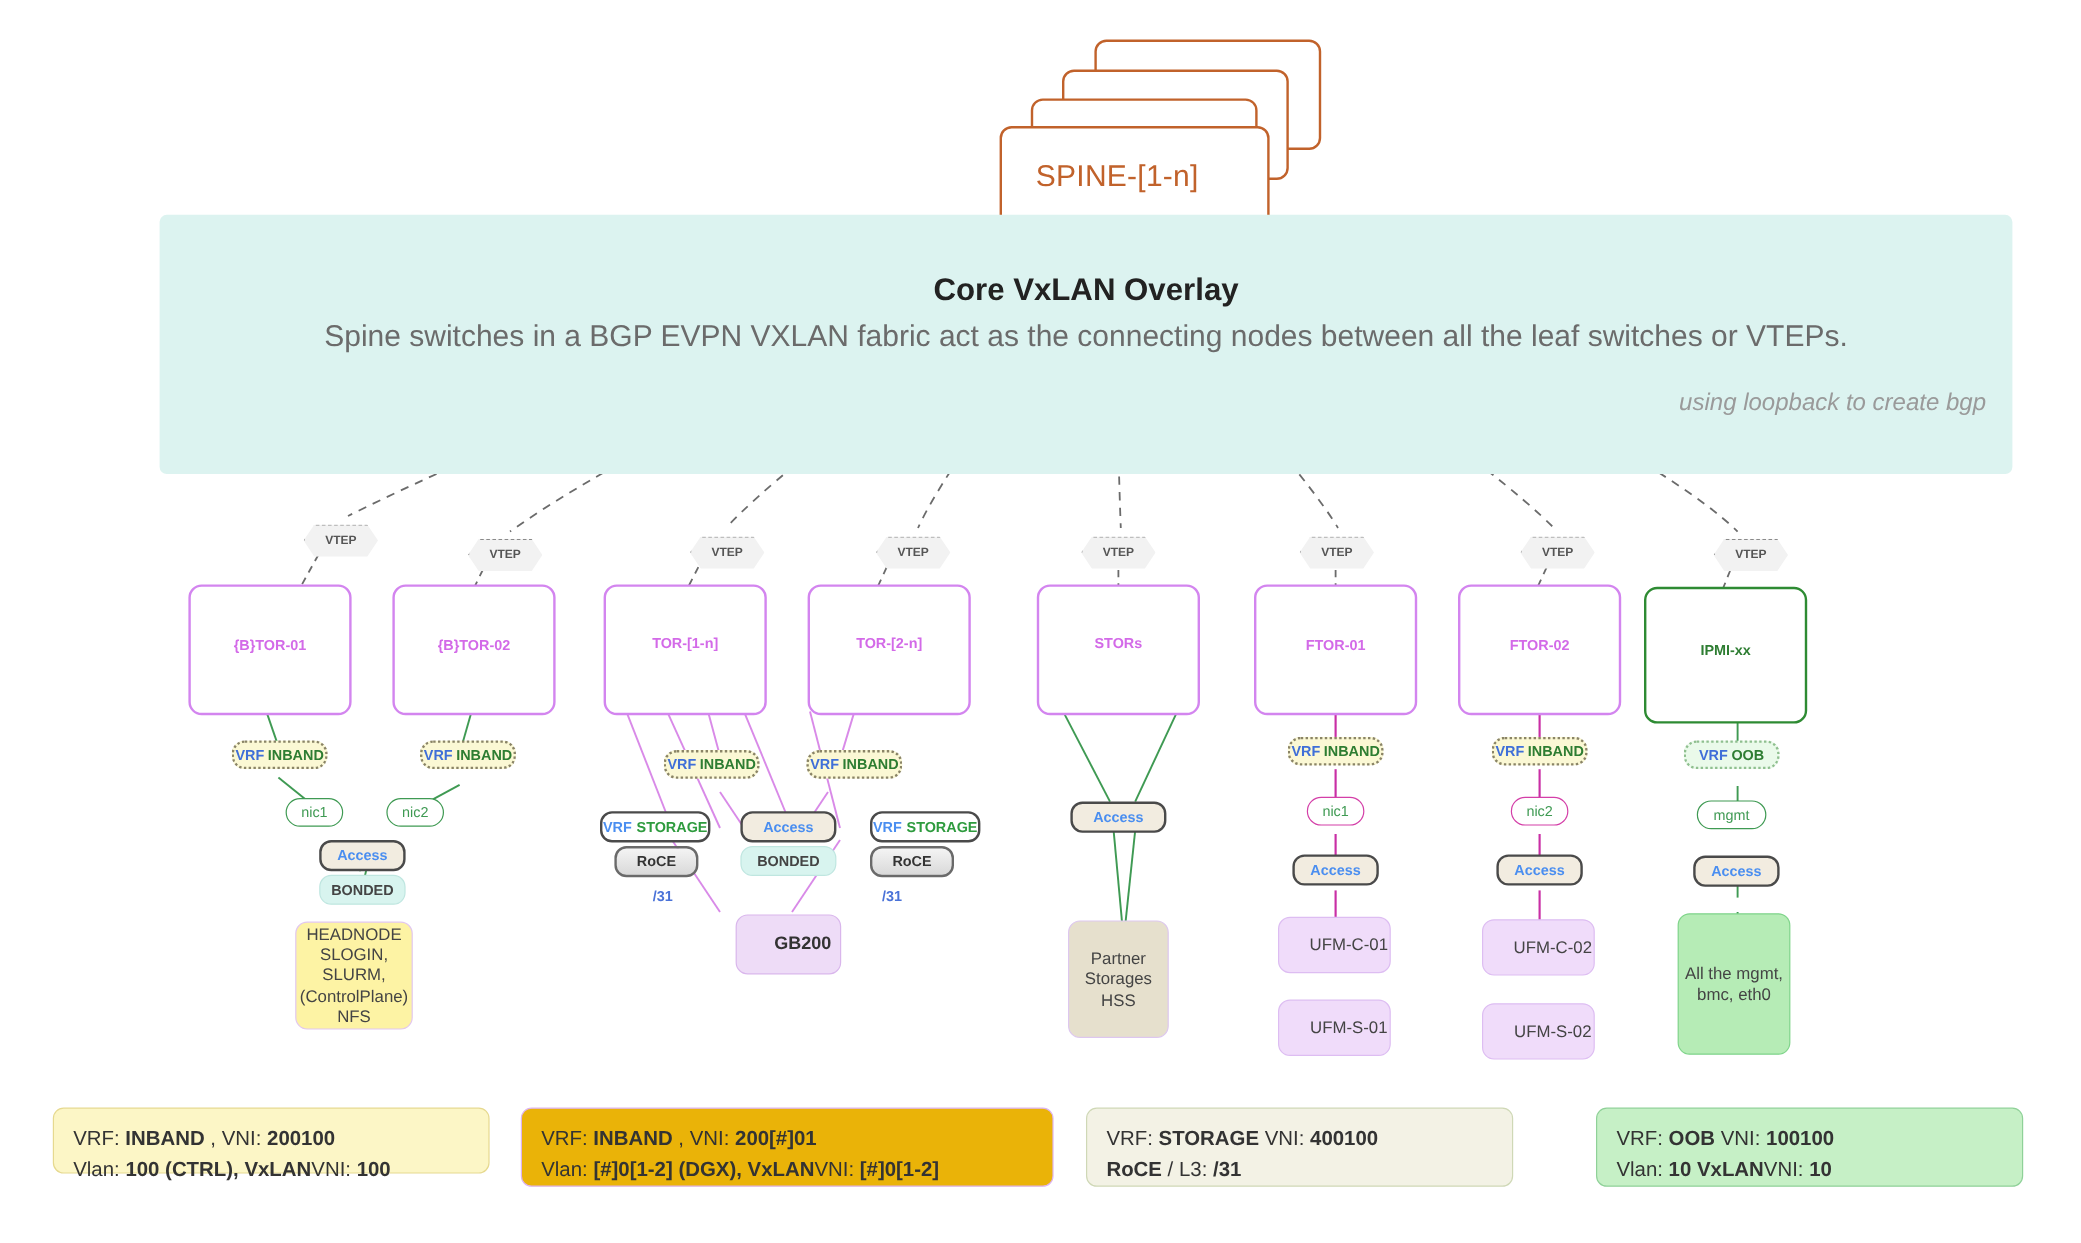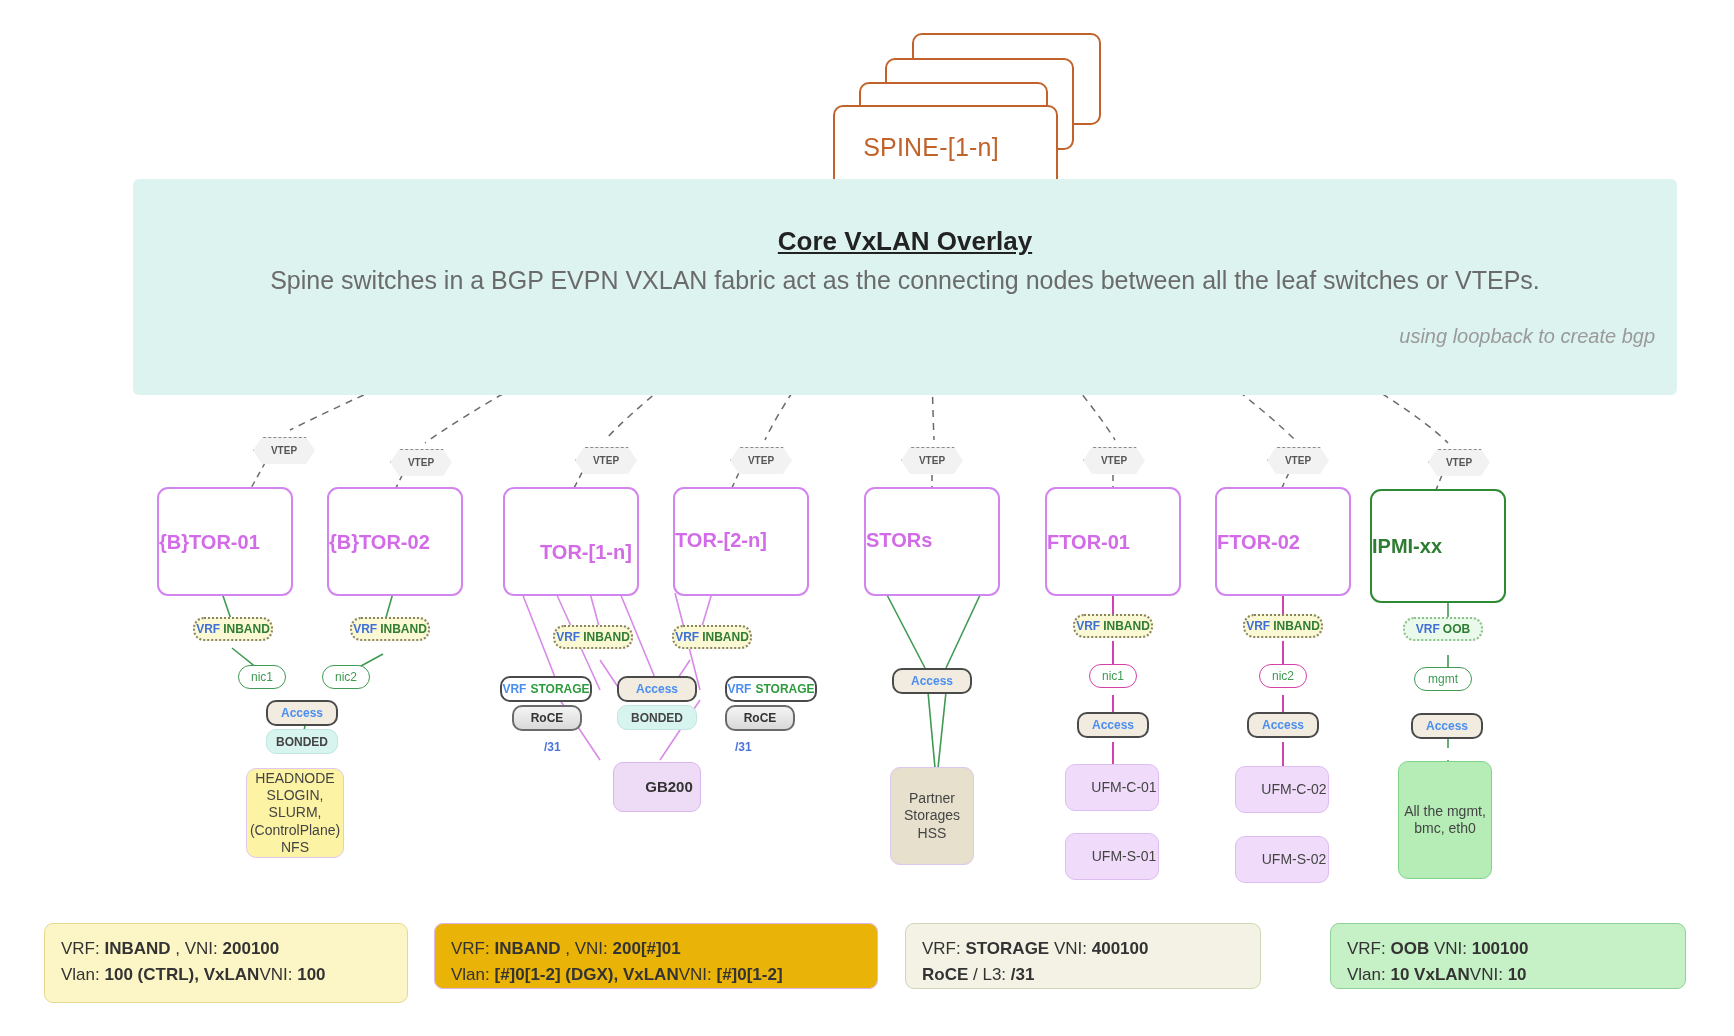--- a/index.html
+++ b/index.html
@@ -13,38 +13,38 @@
   .spine-main{position:absolute;left:833px;top:105px;width:192px;height:95px;
     border:2px solid #c1622b;border-radius:10px;background:#fff;padding-left:29px;}
   .spine-title{position:absolute;left:0;top:26px;width:192px;text-align:center;
     color:#c1622b;font-size:25px;letter-spacing:.2px;}
   .spine-as{position:absolute;right:10px;bottom:6px;color:#3f9a53;font-size:13px;font-weight:bold;}
 
   
   .overlay{position:absolute;left:133px;top:179px;width:1544px;height:216px;
     background:#dcf3f0;border-radius:6px;}
   .ov-title{position:absolute;left:0;top:47px;width:1544px;text-align:center;
-    font-size:26px;font-weight:bold;color:#222;text-decoration:underline;}
+    font-size:26px;font-weight:bold;color:#222;}
   .ov-sub{position:absolute;left:0;top:87px;width:1544px;text-align:center;
     font-size:25px;color:#6b6b6b;}
   .ov-note{position:absolute;right:22px;top:146px;font-size:20px;color:#9a9a9a;font-style:italic;}
 
   
   .vtep{position:absolute;width:62px;height:27px;}
   .vtep .hex{position:absolute;left:0;top:0;width:62px;height:27px;
     background:#f2f2f2;border:1.6px dashed #8a8a8a;
     clip-path:polygon(9px 0,53px 0,62px 13.5px,53px 27px,9px 27px,0 13.5px);}
   .vtep .lbl{position:absolute;left:0;top:0;width:62px;height:27px;line-height:27px;
     text-align:center;font-size:10px;font-weight:bold;color:#555;}
 
   
   .leaf{position:absolute;border:2.3px solid #d385ef;border-radius:11px;background:#fff;}
   .leaf.green{border-color:#2e8b33;}
-  .leaf .nm{position:absolute;left:0;width:100%;
-    font-size:20px;font-weight:bold;color:#d36ae8;}
+  .leaf .nm{position:absolute;left:0;width:100%;text-align:center;
+    font-size:12px;font-weight:bold;color:#d36ae8;}
   .leaf.green .nm{color:#2e7d32;}
 
   
   .pill{position:absolute;border-radius:9px;display:flex;align-items:center;
     justify-content:center;font-size:12px;font-weight:bold;box-sizing:border-box;}
   .p-vrf{background:#fbf8d4;border:2.2px dotted #8a8466;color:#2e7d32;border-radius:11px;}
   .p-vrf .k{color:#3f6fd8;margin-right:3px;}
   .p-vrfw{background:#ffffff;border:2.4px solid #4a4a4a;color:#2e9b3e;border-radius:10px;}
   .p-vrfw .k{color:#4a8ef0;margin-right:4px;}
   .p-access{background:#f2ece0;border:2.4px solid #4a4a4a;color:#4a8ef0;border-radius:10px;}
@@ -193,21 +193,21 @@
     <div class="lbl">VTEP</div>
     </div>
 
   <div class="leaf" style="left:157px;top:487px;width:132px;height:105px;">
     <div class="nm" style="top:42px;">{B}TOR-01</div>
     </div>
   <div class="leaf" style="left:327px;top:487px;width:132px;height:105px;">
     <div class="nm" style="top:42px;">{B}TOR-02</div>
     </div>
   <div class="leaf" style="left:503px;top:487px;width:132px;height:105px;">
-    <div class="nm" style="top:52px;margin-left:35px;">TOR-[1-n]</div>
+    <div class="nm" style="top:40px;">TOR-[1-n]</div>
     </div>
   <div class="leaf" style="left:673px;top:487px;width:132px;height:105px;">
     <div class="nm" style="top:40px;">TOR-[2-n]</div>
     </div>
   <div class="leaf" style="left:864px;top:487px;width:132px;height:105px;">
     <div class="nm" style="top:40px;">STORs</div>
     </div>
   <div class="leaf" style="left:1045px;top:487px;width:132px;height:105px;">
     <div class="nm" style="top:42px;">FTOR-01</div>
     </div>
@@ -325,21 +325,21 @@
   <div class="ep ep-purple" style="left:1235px;top:766px;width:94px;height:47px;">
     <span>UFM-C-02</span>
     </div>
   <div class="ep ep-purple" style="left:1235px;top:836px;width:94px;height:47px;">
     <span>UFM-S-02</span>
     </div>
   <div class="ep ep-green" style="left:1398px;top:761px;width:94px;height:118px;padding:4px;">
     <span>All the mgmt, bmc, eth0</span>
     </div>
 
-  <div class="legend lg-y" style="left:44px;top:923px;width:364px;height:80px;">
+  <div class="legend lg-y" style="left:44px;top:923px;width:364px;height:55px;">
     <div>
       <span>VRF: </span><b>INBAND</b><span> , VNI: </span><b>200100</b>
     </div>
     <div>
       <span>Vlan: </span><b>100 (CTRL), VxLAN</b><span>VNI: </span><b>100</b>
     </div>
   </div>
   <div class="legend lg-p" style="left:434px;top:923px;width:444px;height:66px;">
     <div>
       <span>VRF: </span><b>INBAND</b><span> , VNI: </span><b>200[#]01</b>

